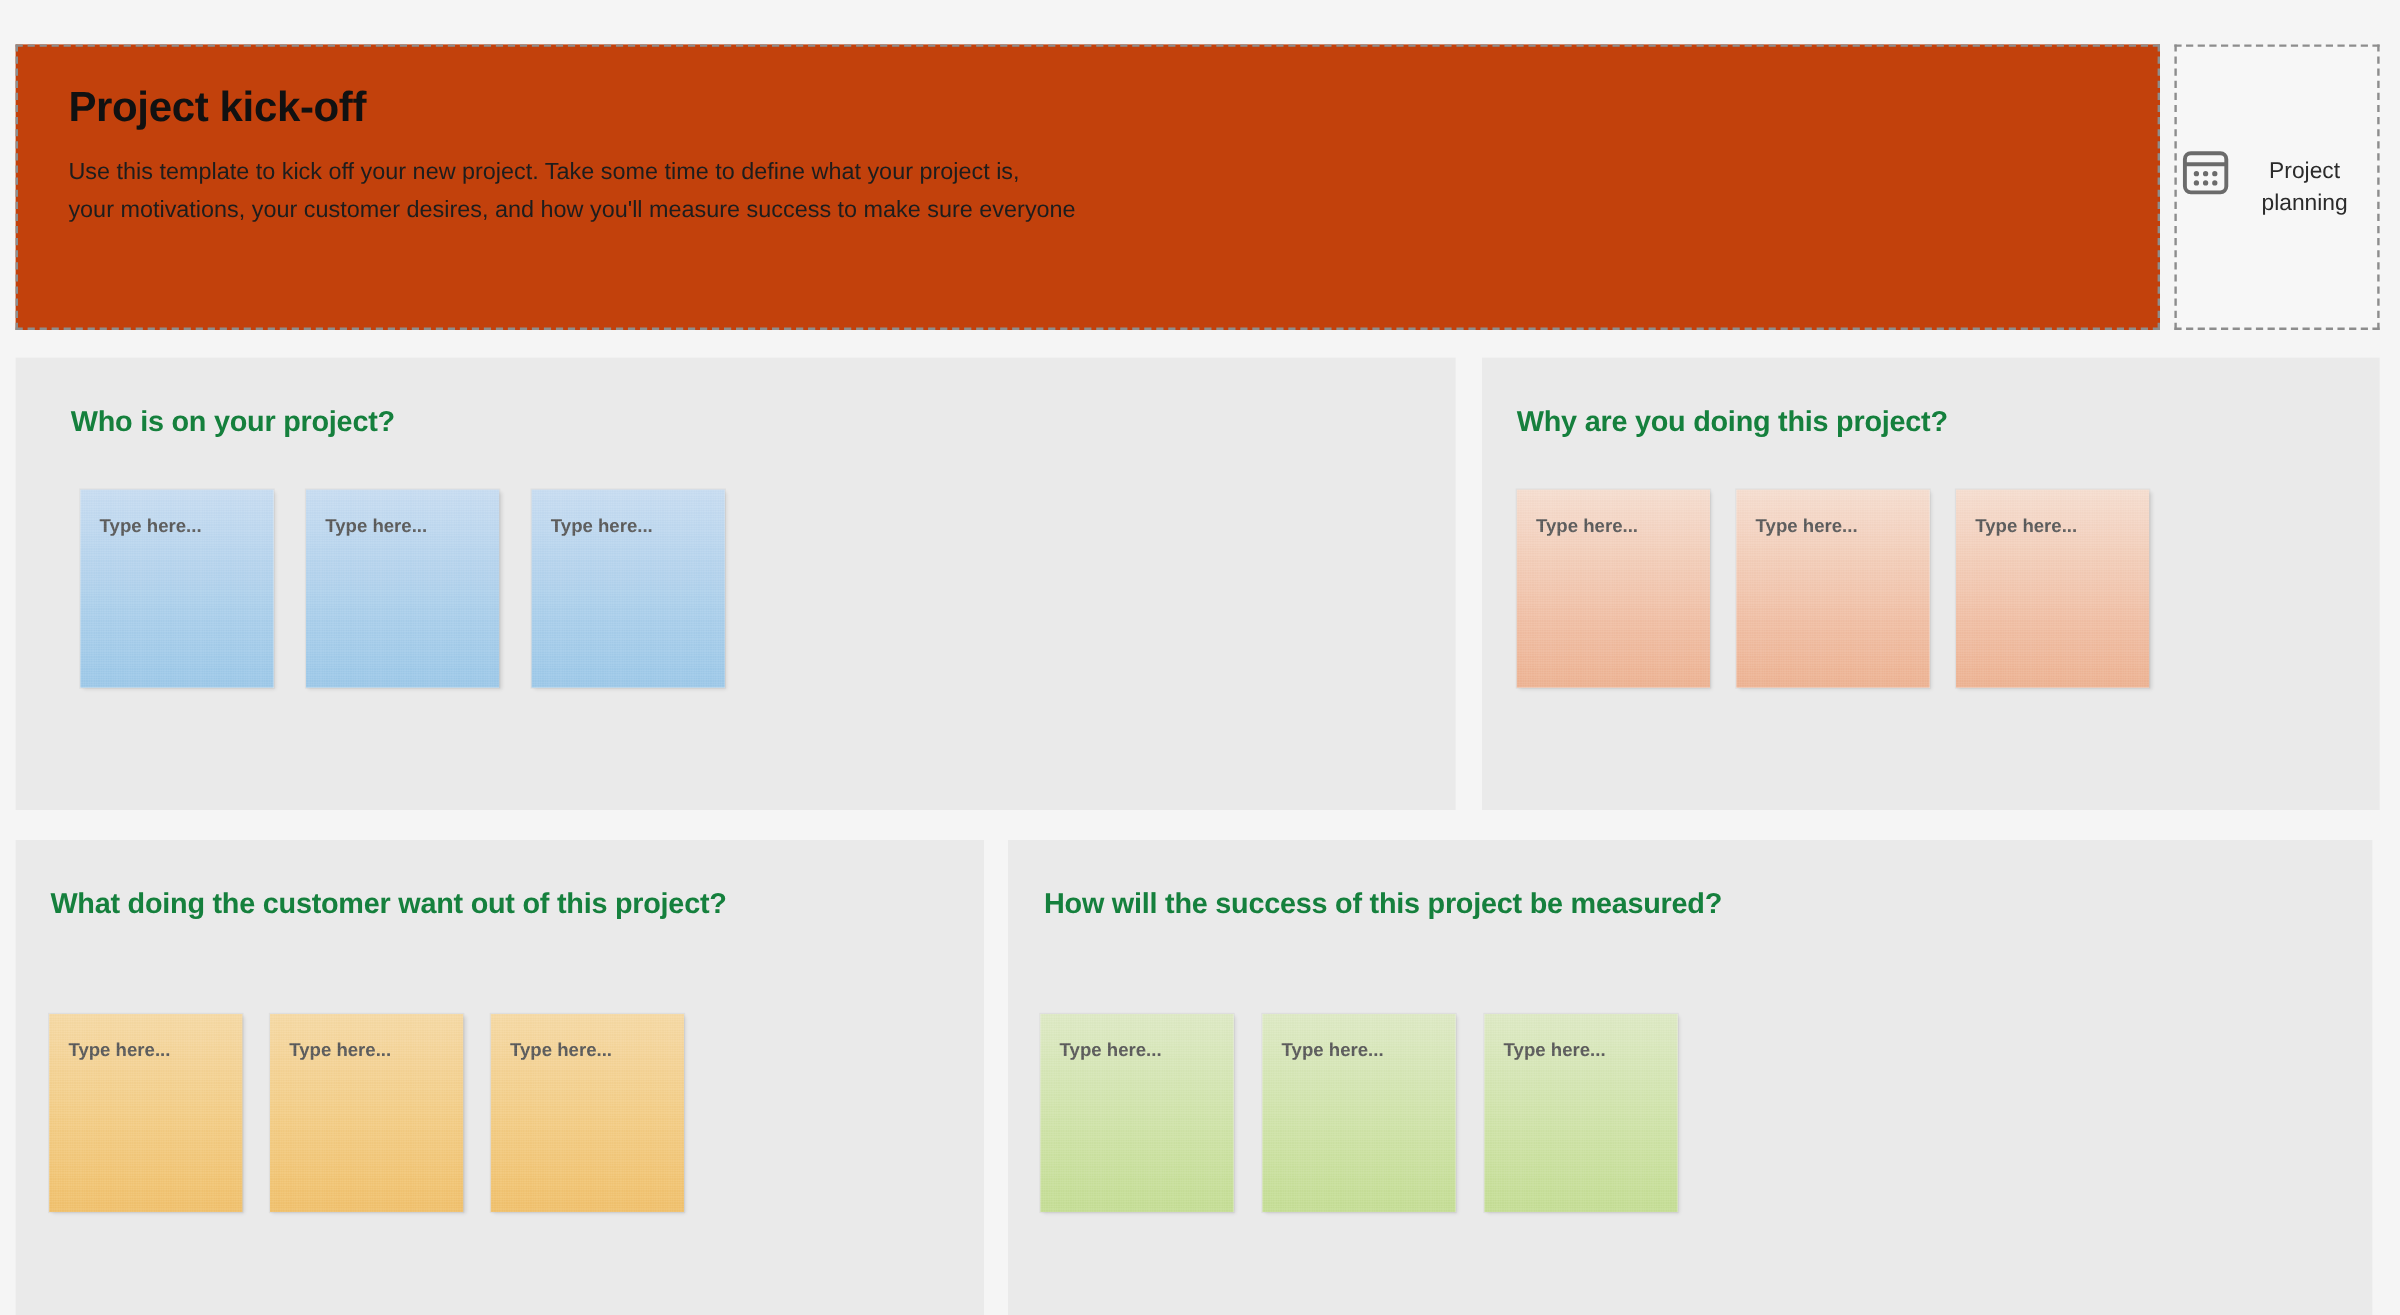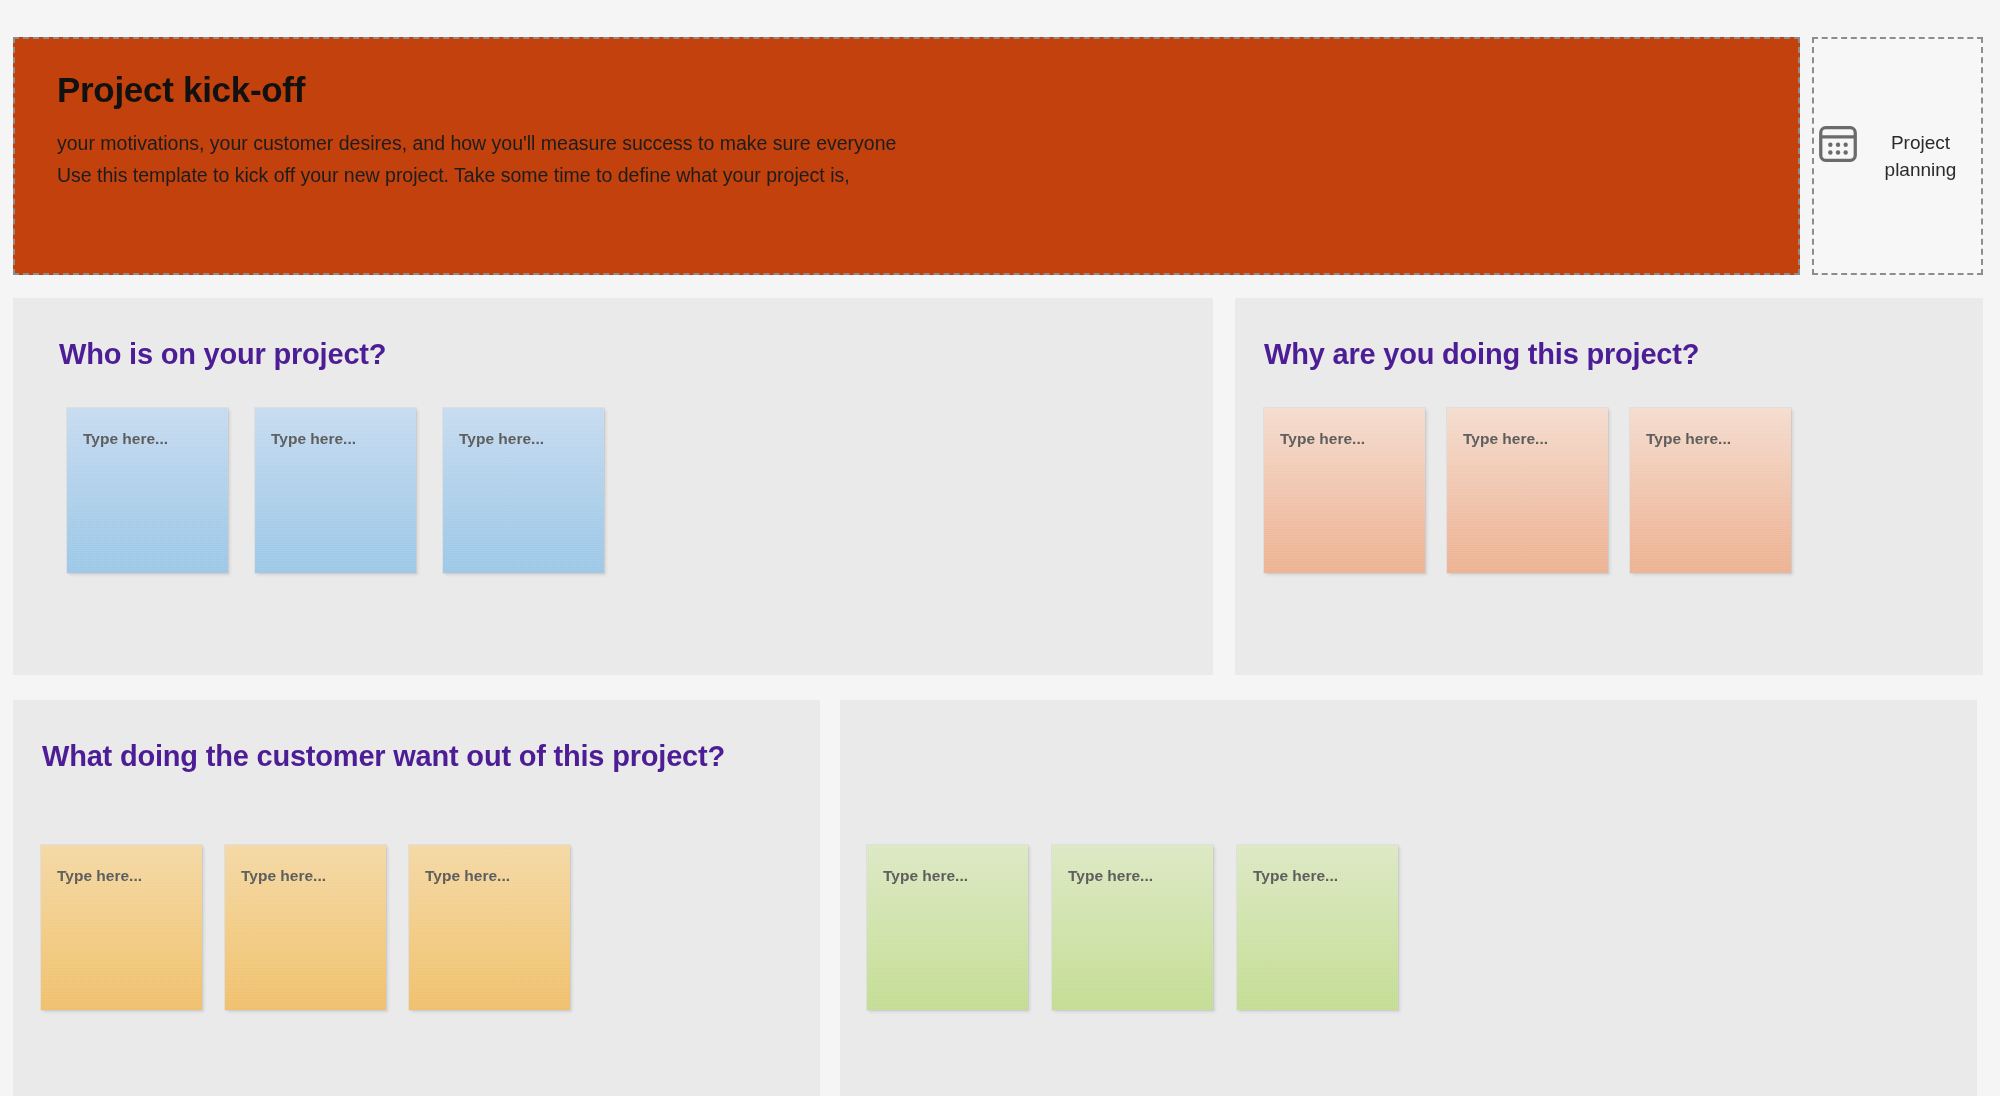--- a/index.html
+++ b/index.html
@@ -88,23 +88,23 @@
     max-width: 120px;
   }
 
   
   .panel {
     position: absolute;
     background: #eaeaea;
   }
   .panel-title {
     position: absolute;
-    font-size: 29px;
+    font-size: 24px;
     font-weight: bold;
-    color: #4c1d95;
+    color: #15803d;
     letter-spacing: -0.2px;
     white-space: nowrap;
   }
 
   
   #panel-who      { left: 13px;   top: 298px; width: 1200px; height: 377px; }
   #panel-why      { left: 1235px; top: 298px; width: 748px;  height: 377px; }
   #panel-customer { left: 13px;   top: 700px; width: 807px;  height: 396px; }
   #panel-success  { left: 840px;  top: 700px; width: 1137px; height: 396px; }
 
@@ -173,22 +173,22 @@
 </style>
 </head>
 <body>
 
 <div id="canvas">
 
   <div class="header-box">
     <div class="header-title">Project kick-off</div>
 
     <div class="header-body">
+      <span>Use this template to kick off your new project. Take some time to define what your project is,</span>
       <span>your motivations, your customer desires, and how you'll measure success to make sure everyone</span>
-      <span>Use this template to kick off your new project. Take some time to define what your project is,</span>
     </div>
   </div>
 
   <div class="tag-box">
     <svg class="tag-icon" viewBox="0 0 24 24">
       <rect x="3" y="3.5" width="18" height="17" rx="2.6" ry="2.6" fill="none" stroke="#6b6b6b" stroke-width="1.7"></rect>
       <line x1="3" y1="8.3" x2="21" y2="8.3" stroke="#6b6b6b" stroke-width="1.7"></line>
       <circle cx="8" cy="12.4" r="1.15" fill="#6b6b6b"></circle>
       <circle cx="12" cy="12.4" r="1.15" fill="#6b6b6b"></circle>
       <circle cx="16" cy="12.4" r="1.15" fill="#6b6b6b"></circle>
@@ -241,20 +241,21 @@
       <div class="note amber">
         <span class="note-text">Type here...</span>
       </div>
       <div class="note amber">
         <span class="note-text">Type here...</span>
       </div>
     </div>
   </div>
 
   <div class="panel" id="panel-success">
+    <div class="panel-title">How will the success of this project be measured?</div>
     <div class="notes">
       <div class="note green">
         <span class="note-text">Type here...</span>
       </div>
       <div class="note green">
         <span class="note-text">Type here...</span>
       </div>
       <div class="note green">
         <span class="note-text">Type here...</span>
       </div>

